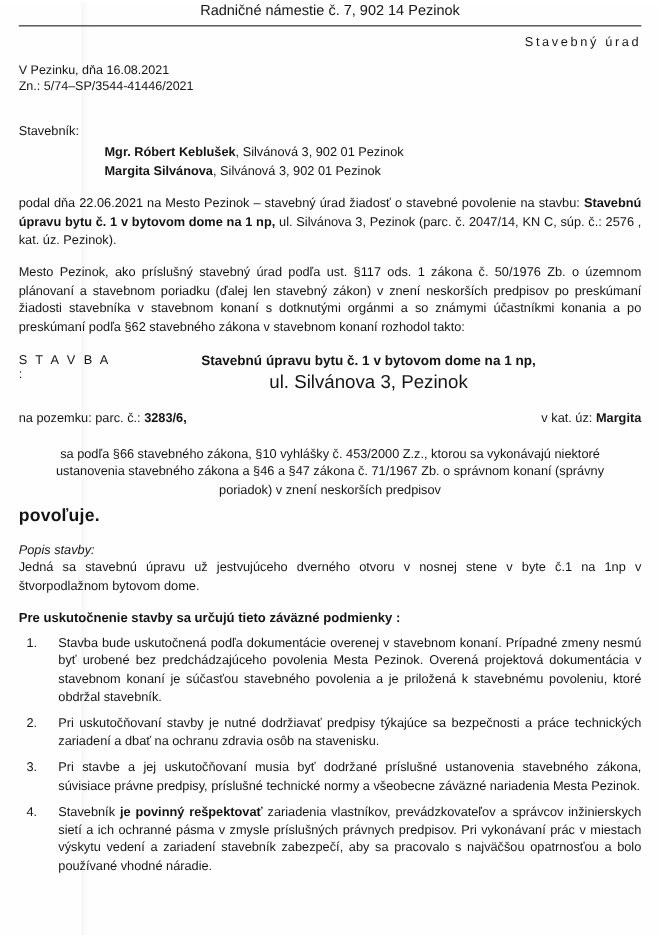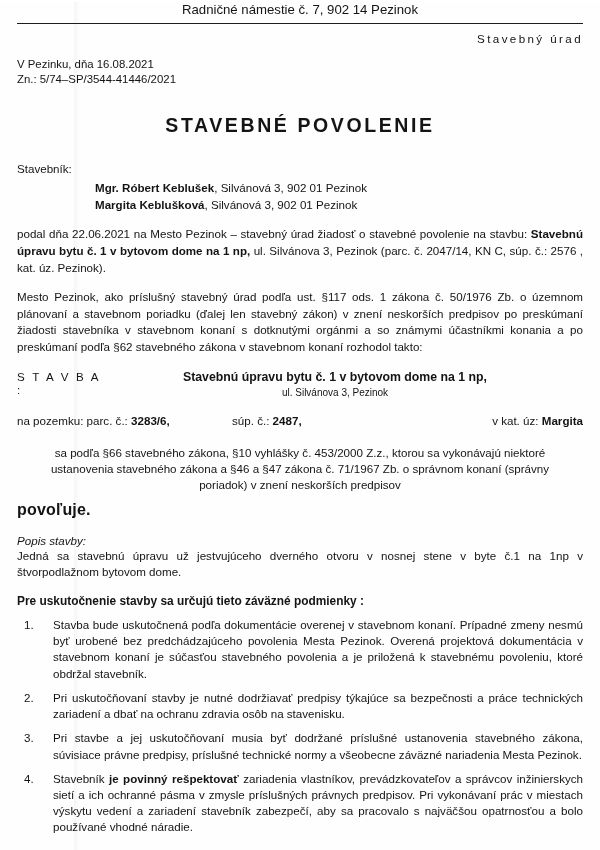--- a/index.html
+++ b/index.html
@@ -131,21 +131,21 @@
     padding-right: 22px;
   }
   .stavba-val .l1 {
     font-weight: bold;
     font-size: 12.3px;
     display: block;
     line-height: 1.3;
   }
   .stavba-val .l2 {
     display: block;
-    font-size: 10px;
+    font-size: 17px;
     line-height: 1.3;
   }
 
   
   .parcel-row {
     display: flex;
     margin-top: 15px;
     font-size: 11.6px;
   }
   .parcel-a { flex: 0 0 215px; }
@@ -220,49 +220,47 @@
       <div class="org-address">Radničné námestie č. 7, 902 14 Pezinok</div>
       <hr class="rule">
       <div class="dept">Stavebný úrad</div>
     </div>
 
     <div class="meta">
       <div>V Pezinku, dňa 16.08.2021</div>
       <div>Zn.: 5/74–SP/3544-41446/2021</div>
     </div>
 
-    <div class="doc-title">STAVEBNÉ POVOLENIE</div>
 
     <div class="applicant">
       <div class="applicant-label">Stavebník:</div>
       <div class="applicant-names">
         <div>
           <span class="nm">Mgr. Róbert Keblušek</span><span>, Silvánová 3, 902 01 Pezinok</span>
         </div>
         <div>
-          <span class="nm">Margita Keblušková</span><span>, Silvánová 3, 902 01 Pezinok</span>
+          <span class="nm">Margita Silvánova</span><span>, Silvánová 3, 902 01 Pezinok</span>
         </div>
       </div>
     </div>
 
     <p class="just"><span>podal dňa 22.06.2021 na Mesto Pezinok – stavebný úrad žiadosť o stavebné povolenie na stavbu:</span> <b>Stavebnú úpravu bytu č. 1 v bytovom dome na 1 np,</b><span> ul. Silvánova 3, Pezinok (parc. č. 2047/14, KN C, súp. č.: 2576 , kat. úz. Pezinok).</span></p>
 
     <p class="just">Mesto Pezinok, ako príslušný stavebný úrad podľa ust. §117 ods. 1 zákona č. 50/1976 Zb. o územnom plánovaní a stavebnom poriadku (ďalej len stavebný zákon) v znení neskorších predpisov po preskúmaní žiadosti stavebníka v stavebnom konaní s dotknutými orgánmi a so známymi účastníkmi konania a po preskúmaní podľa §62 stavebného zákona v stavebnom konaní rozhodol takto:</p>
 
     <div class="stavba-row">
       <div class="stavba-label">S T A V B A :</div>
       <div class="stavba-val">
         <span class="l1">Stavebnú úpravu bytu č. 1 v bytovom dome na 1 np,</span>
         <span class="l2">ul. Silvánova 3, Pezinok</span>
       </div>
     </div>
 
     <div class="parcel-row">
       <div class="parcel-a"><span>na pozemku: parc. č.: </span><b>3283/6,</b></div>
-      <div class="parcel-b"><span>súp. č.: </span><b>2487,</b></div>
       <div class="parcel-c"><span>v kat. úz: </span><b>Margita</b></div>
     </div>
 
     <div class="legal">sa podľa §66 stavebného zákona, §10 vyhlášky č. 453/2000 Z.z., ktorou sa vykonávajú niektoré ustanovenia stavebného zákona a  §46  a §47 zákona č. 71/1967 Zb. o správnom konaní (správny poriadok) v znení neskorších predpisov</div>
     <div class="grant">povoľuje.</div>
 
     <div class="desc-label">Popis stavby:</div>
     <div class="desc-text">Jedná sa stavebnú úpravu už jestvujúceho dverného otvoru v nosnej stene v byte č.1 na 1np v štvorpodlažnom bytovom dome.</div>
 
     <div class="cond-heading">Pre uskutočnenie stavby sa určujú tieto záväzné podmienky :</div>

